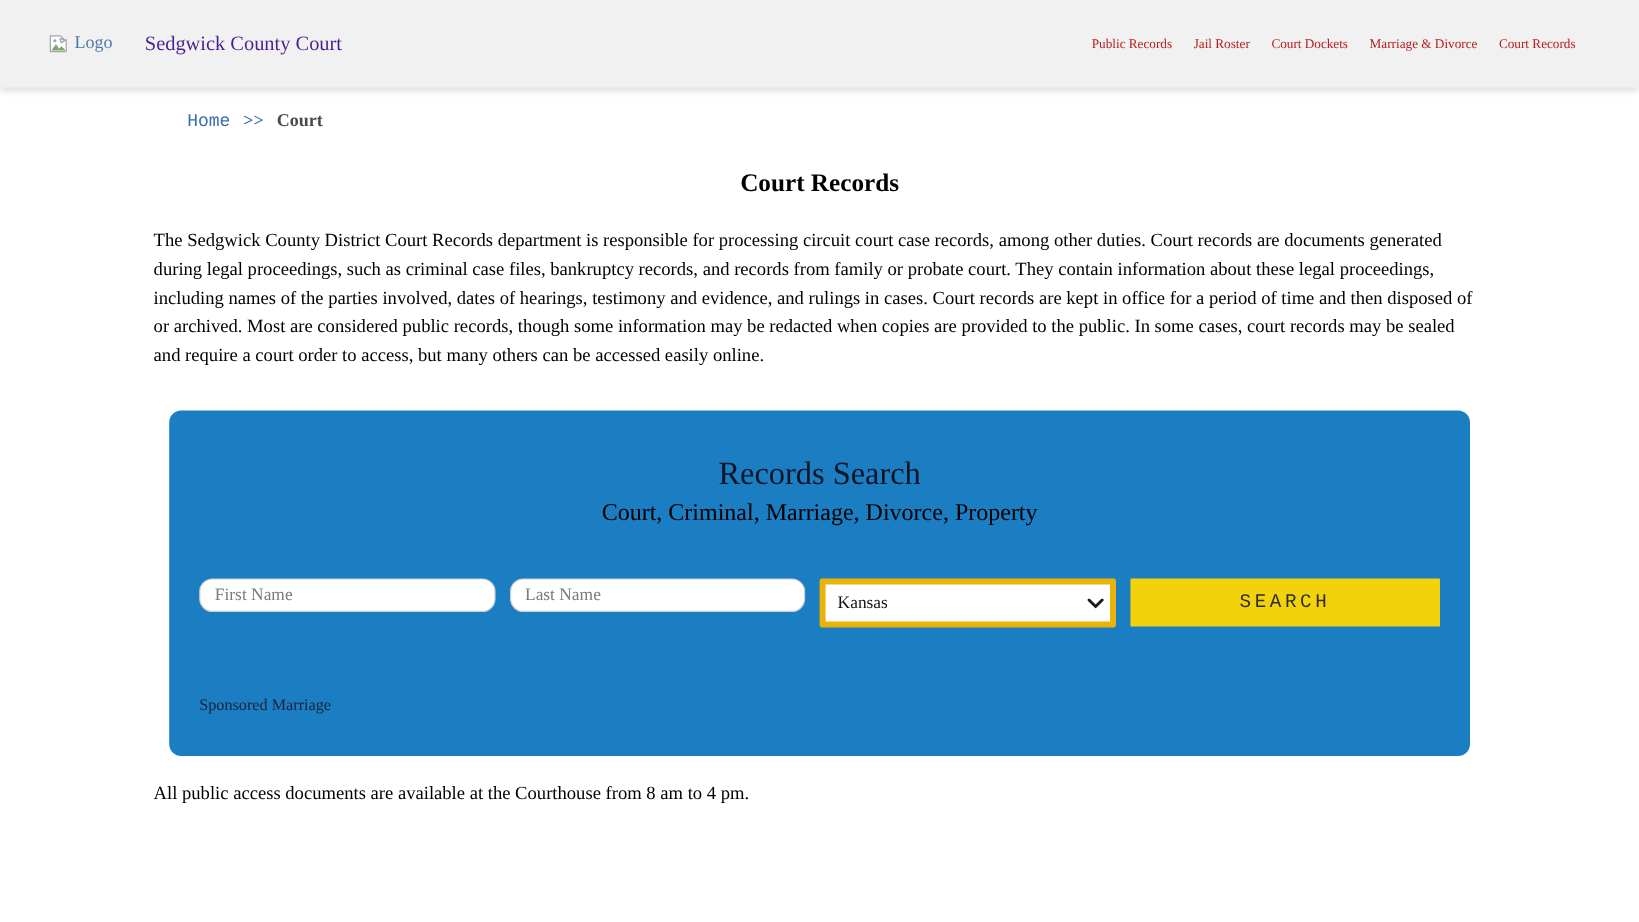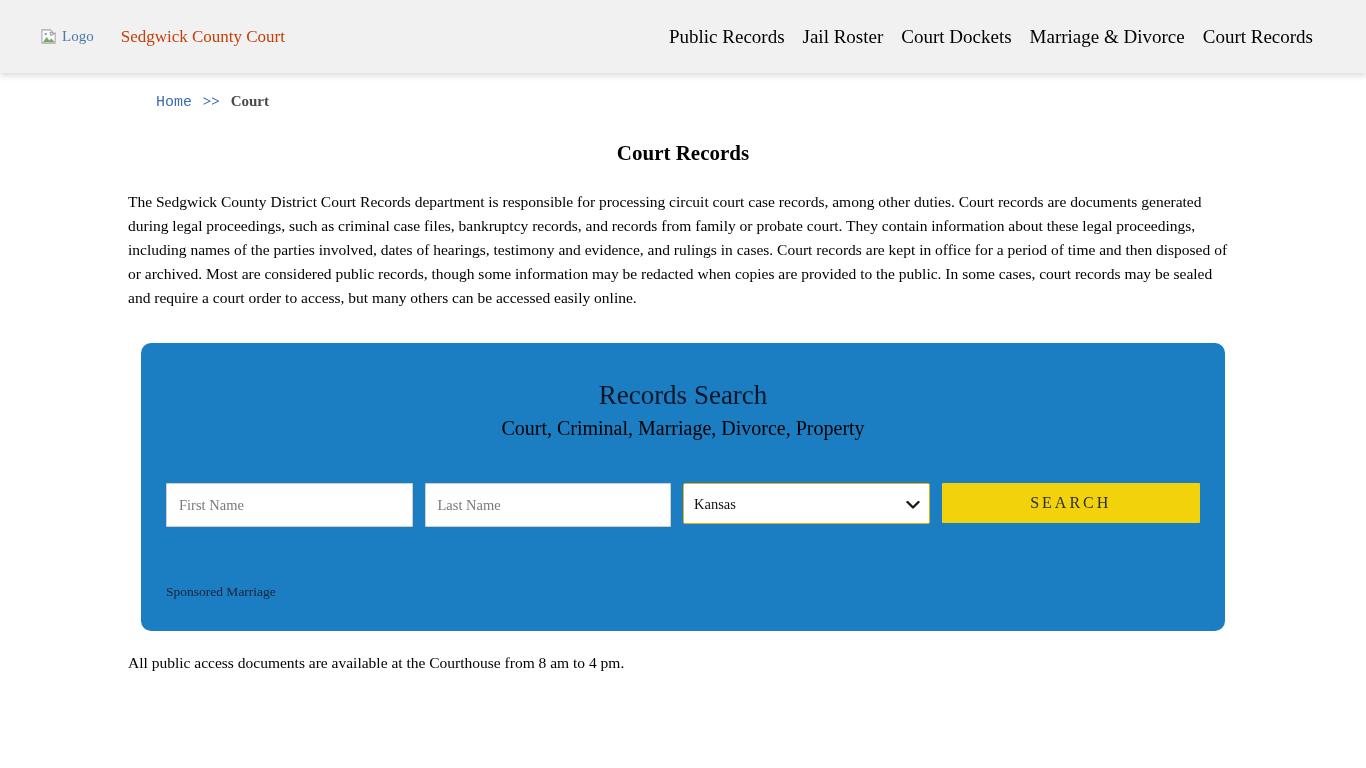--- a/index.html
+++ b/index.html
@@ -19,24 +19,24 @@
     display:flex;align-items:center;justify-content:space-between;
     padding:0 53px 0 40px;
     box-shadow:0 3px 6px rgba(0,0,0,0.14);
     position:relative;z-index:2;gap:47px;
   }
   .brand{display:flex;align-items:center;text-decoration:none;}
   .logo-broken{
     display:inline-flex;align-items:center;gap:3px;
     color:#4d79ab;font-size:15px;line-height:1;
   }
-  .site-title{margin-left:27px;font-size:17px;color:#c2410c;}
+  .site-title{margin-left:27px;font-size:17px;color:#4c1d95;}
   .nav{display:flex;align-items:center;gap:18px;}
   .nav a{
-    color:#000000;text-decoration:none;font-size:19px;white-space:nowrap;
+    color:#b91c1c;text-decoration:none;font-size:11px;white-space:nowrap;
   }
   
   .breadcrumb{
     margin:20px 0 0 156px;font-size:15px;
   }
   .breadcrumb .home{color:#3c6db0;text-decoration:none;font-family:Liberation Mono, monospace;}
   .breadcrumb .sep{color:#3c6db0;margin:0 7px;font-weight:bold;}
   .breadcrumb .current{color:#4a4a4a;font-weight:bold;}
   
   .content{width:1110px;margin:0 auto;}
@@ -57,39 +57,39 @@
   .sp-title{
     text-align:center;font-size:27px;font-weight:normal;
     color:#0c1526;margin:0;line-height:1.2;
   }
   .sp-sub{
     text-align:center;font-size:20px;color:#000000;margin:6px 0 0;
   }
   .sp-form{display:flex;gap:12px;margin-top:43px;}
   .sp-field{flex:1;position:relative;}
   .sp-input{
-    width:100%;height:44px;border:1px solid #cfcfcf;border-radius:1px;
+    width:100%;height:28px;border:1px solid #cfcfcf;border-radius:11px;
     padding:0 12px;font-family:"Liberation Serif","DejaVu Serif",serif;
     font-size:14.5px;color:#333;background:#fff;outline:none;
   }
   .sp-input::placeholder{color:#7a7a7a;opacity:1;}
   .sp-select{
-    width:100%;height:41px;border:1px solid #eab308;border-radius:2px;
+    width:100%;height:41px;border:5px solid #eab308;border-radius:2px;
     background:#fff;font-family:"Liberation Serif","DejaVu Serif",serif;
     font-size:14.5px;color:#111;padding:0 30px 0 10px;
     -webkit-appearance:none;-moz-appearance:none;appearance:none;outline:none;
   }
   .chev{
     position:absolute;right:10px;top:50%;transform:translateY(-50%);
     pointer-events:none;display:flex;align-items:center;
   }
   .search-btn{
     flex:1;height:40px;border:none;border-radius:1px;
     background:var(--button-yellow,#F2D30B);
-    font-family:Liberation Serif, serif;
+    font-family:Liberation Mono, monospace;
     font-size:16px;letter-spacing:3px;color:#2d2d2d;cursor:pointer;
   }
   .sponsored{
     font-size:13.5px;color:#16233c;margin-top:57px;
   }
   
   .outro1{margin:50px 0 0;}
   .outro2{margin:20px 0 0;}
 </style>
 </head>

